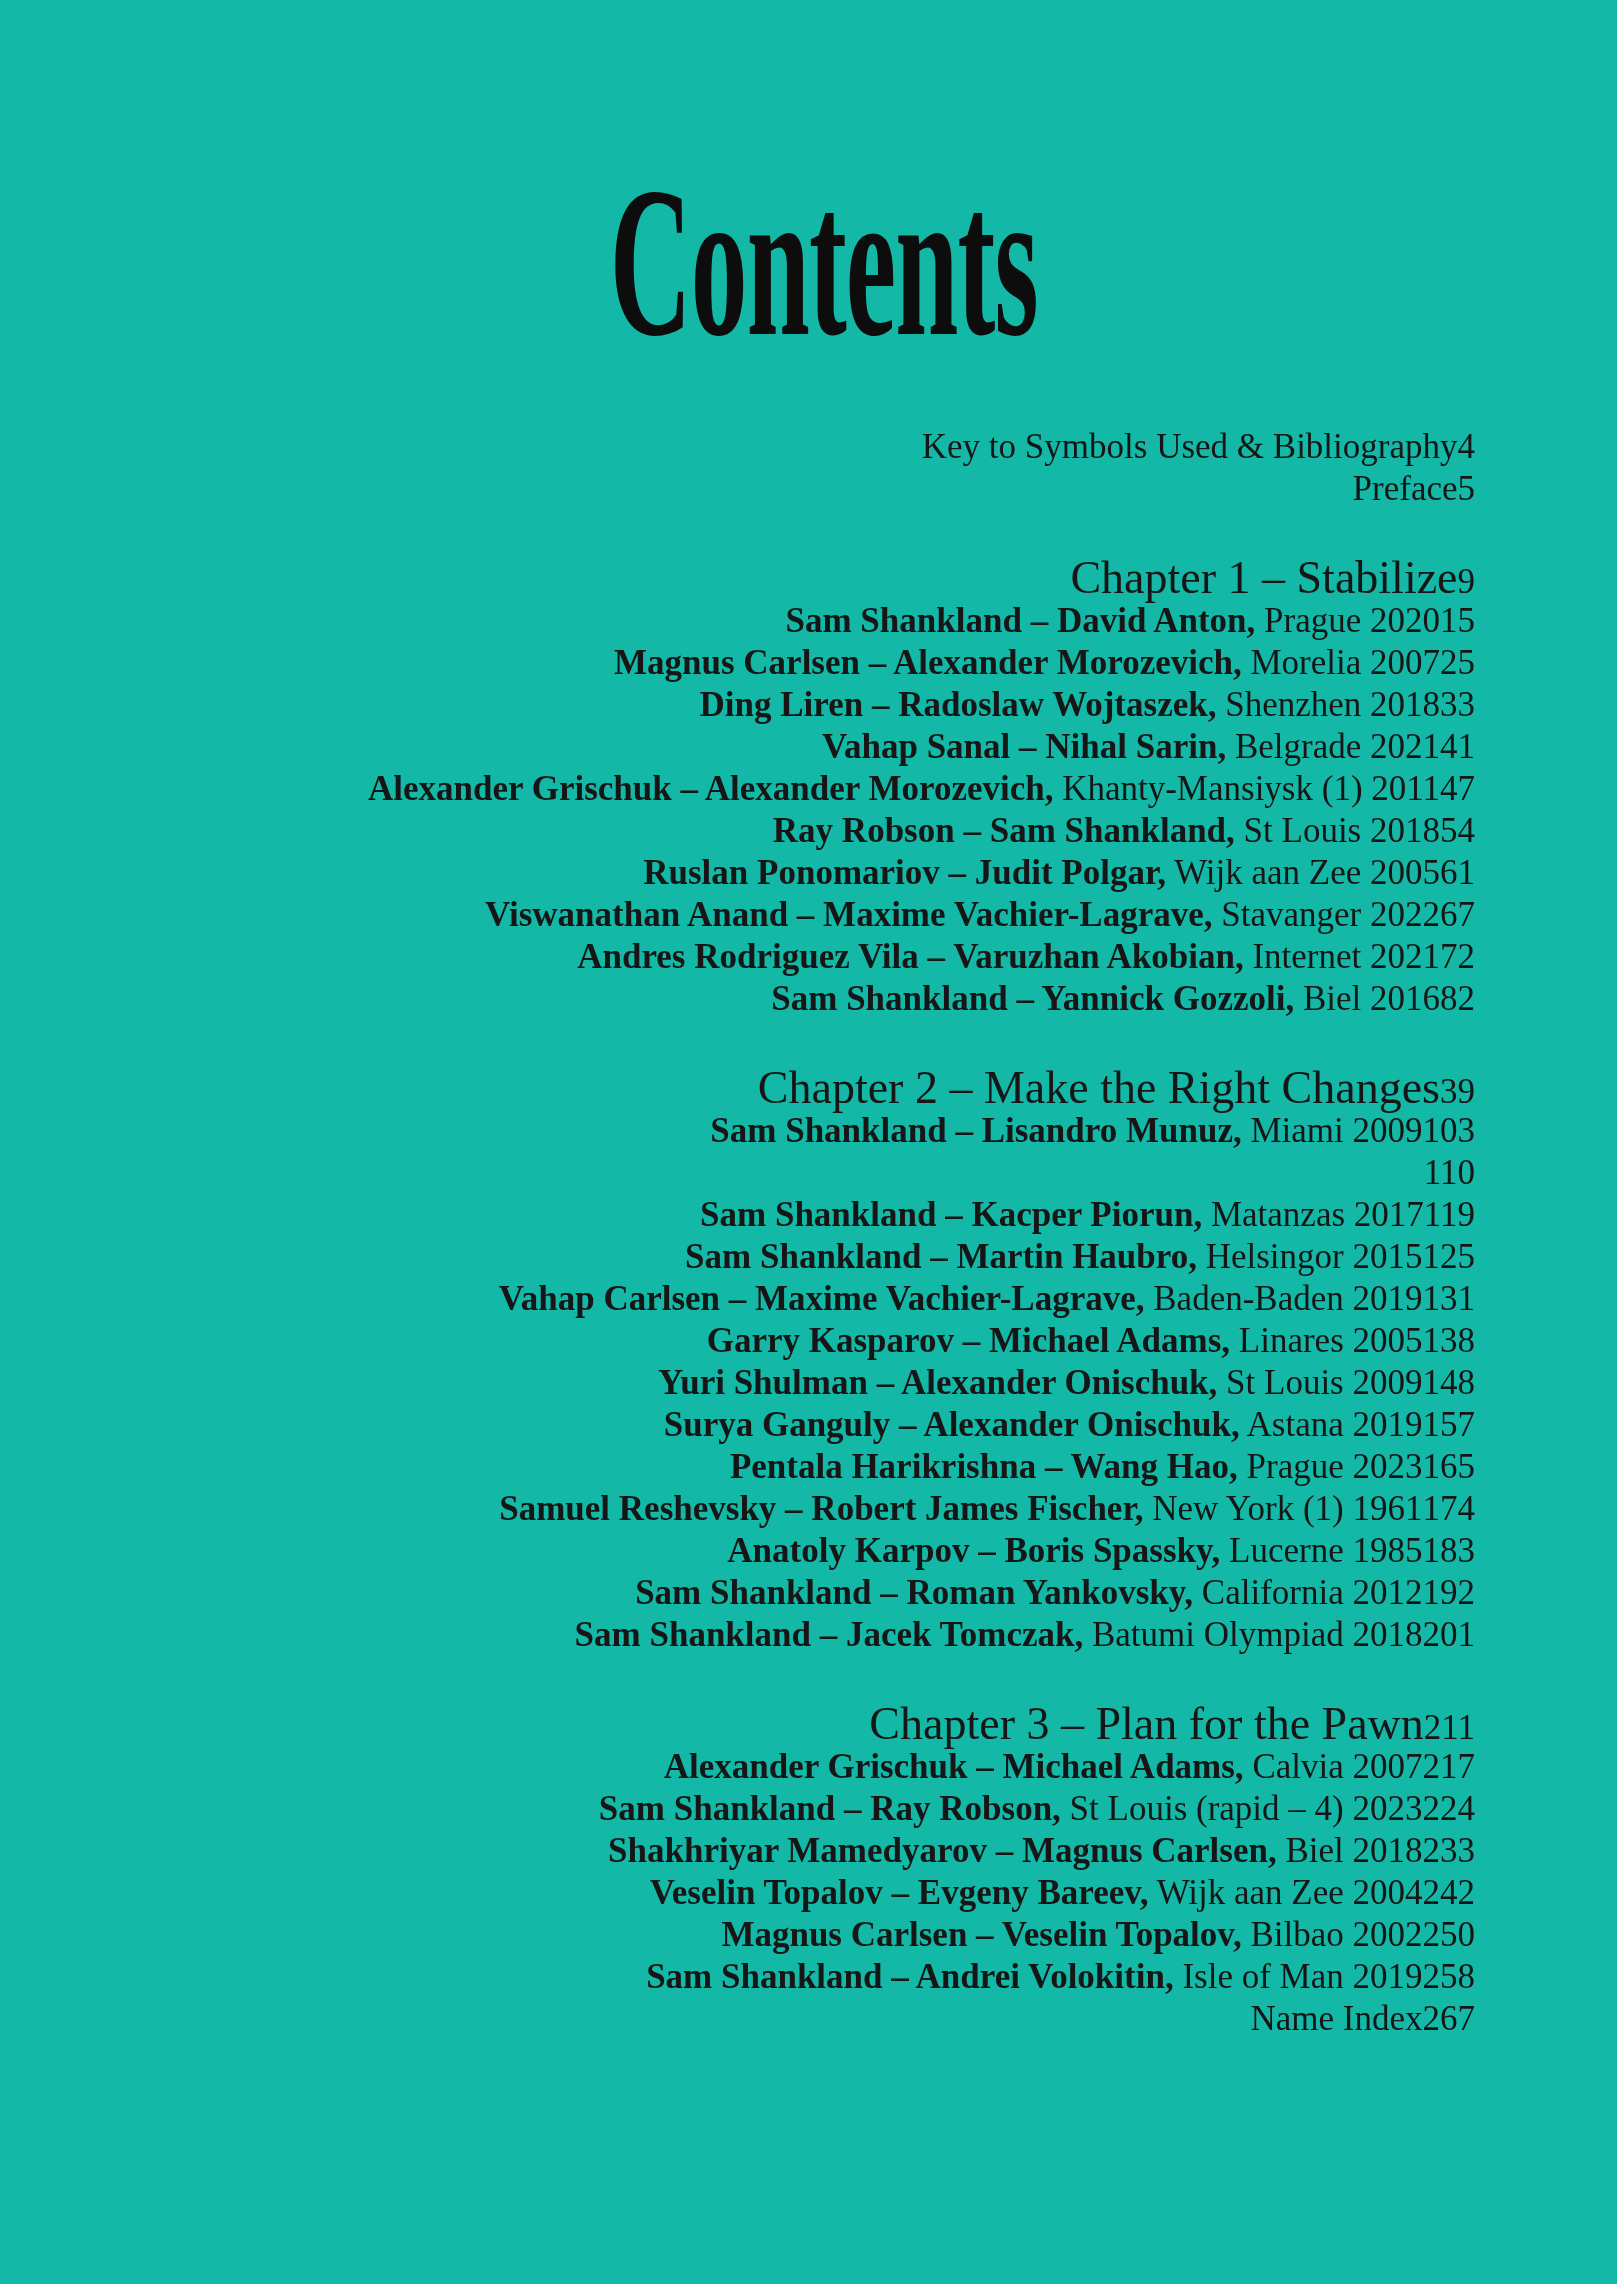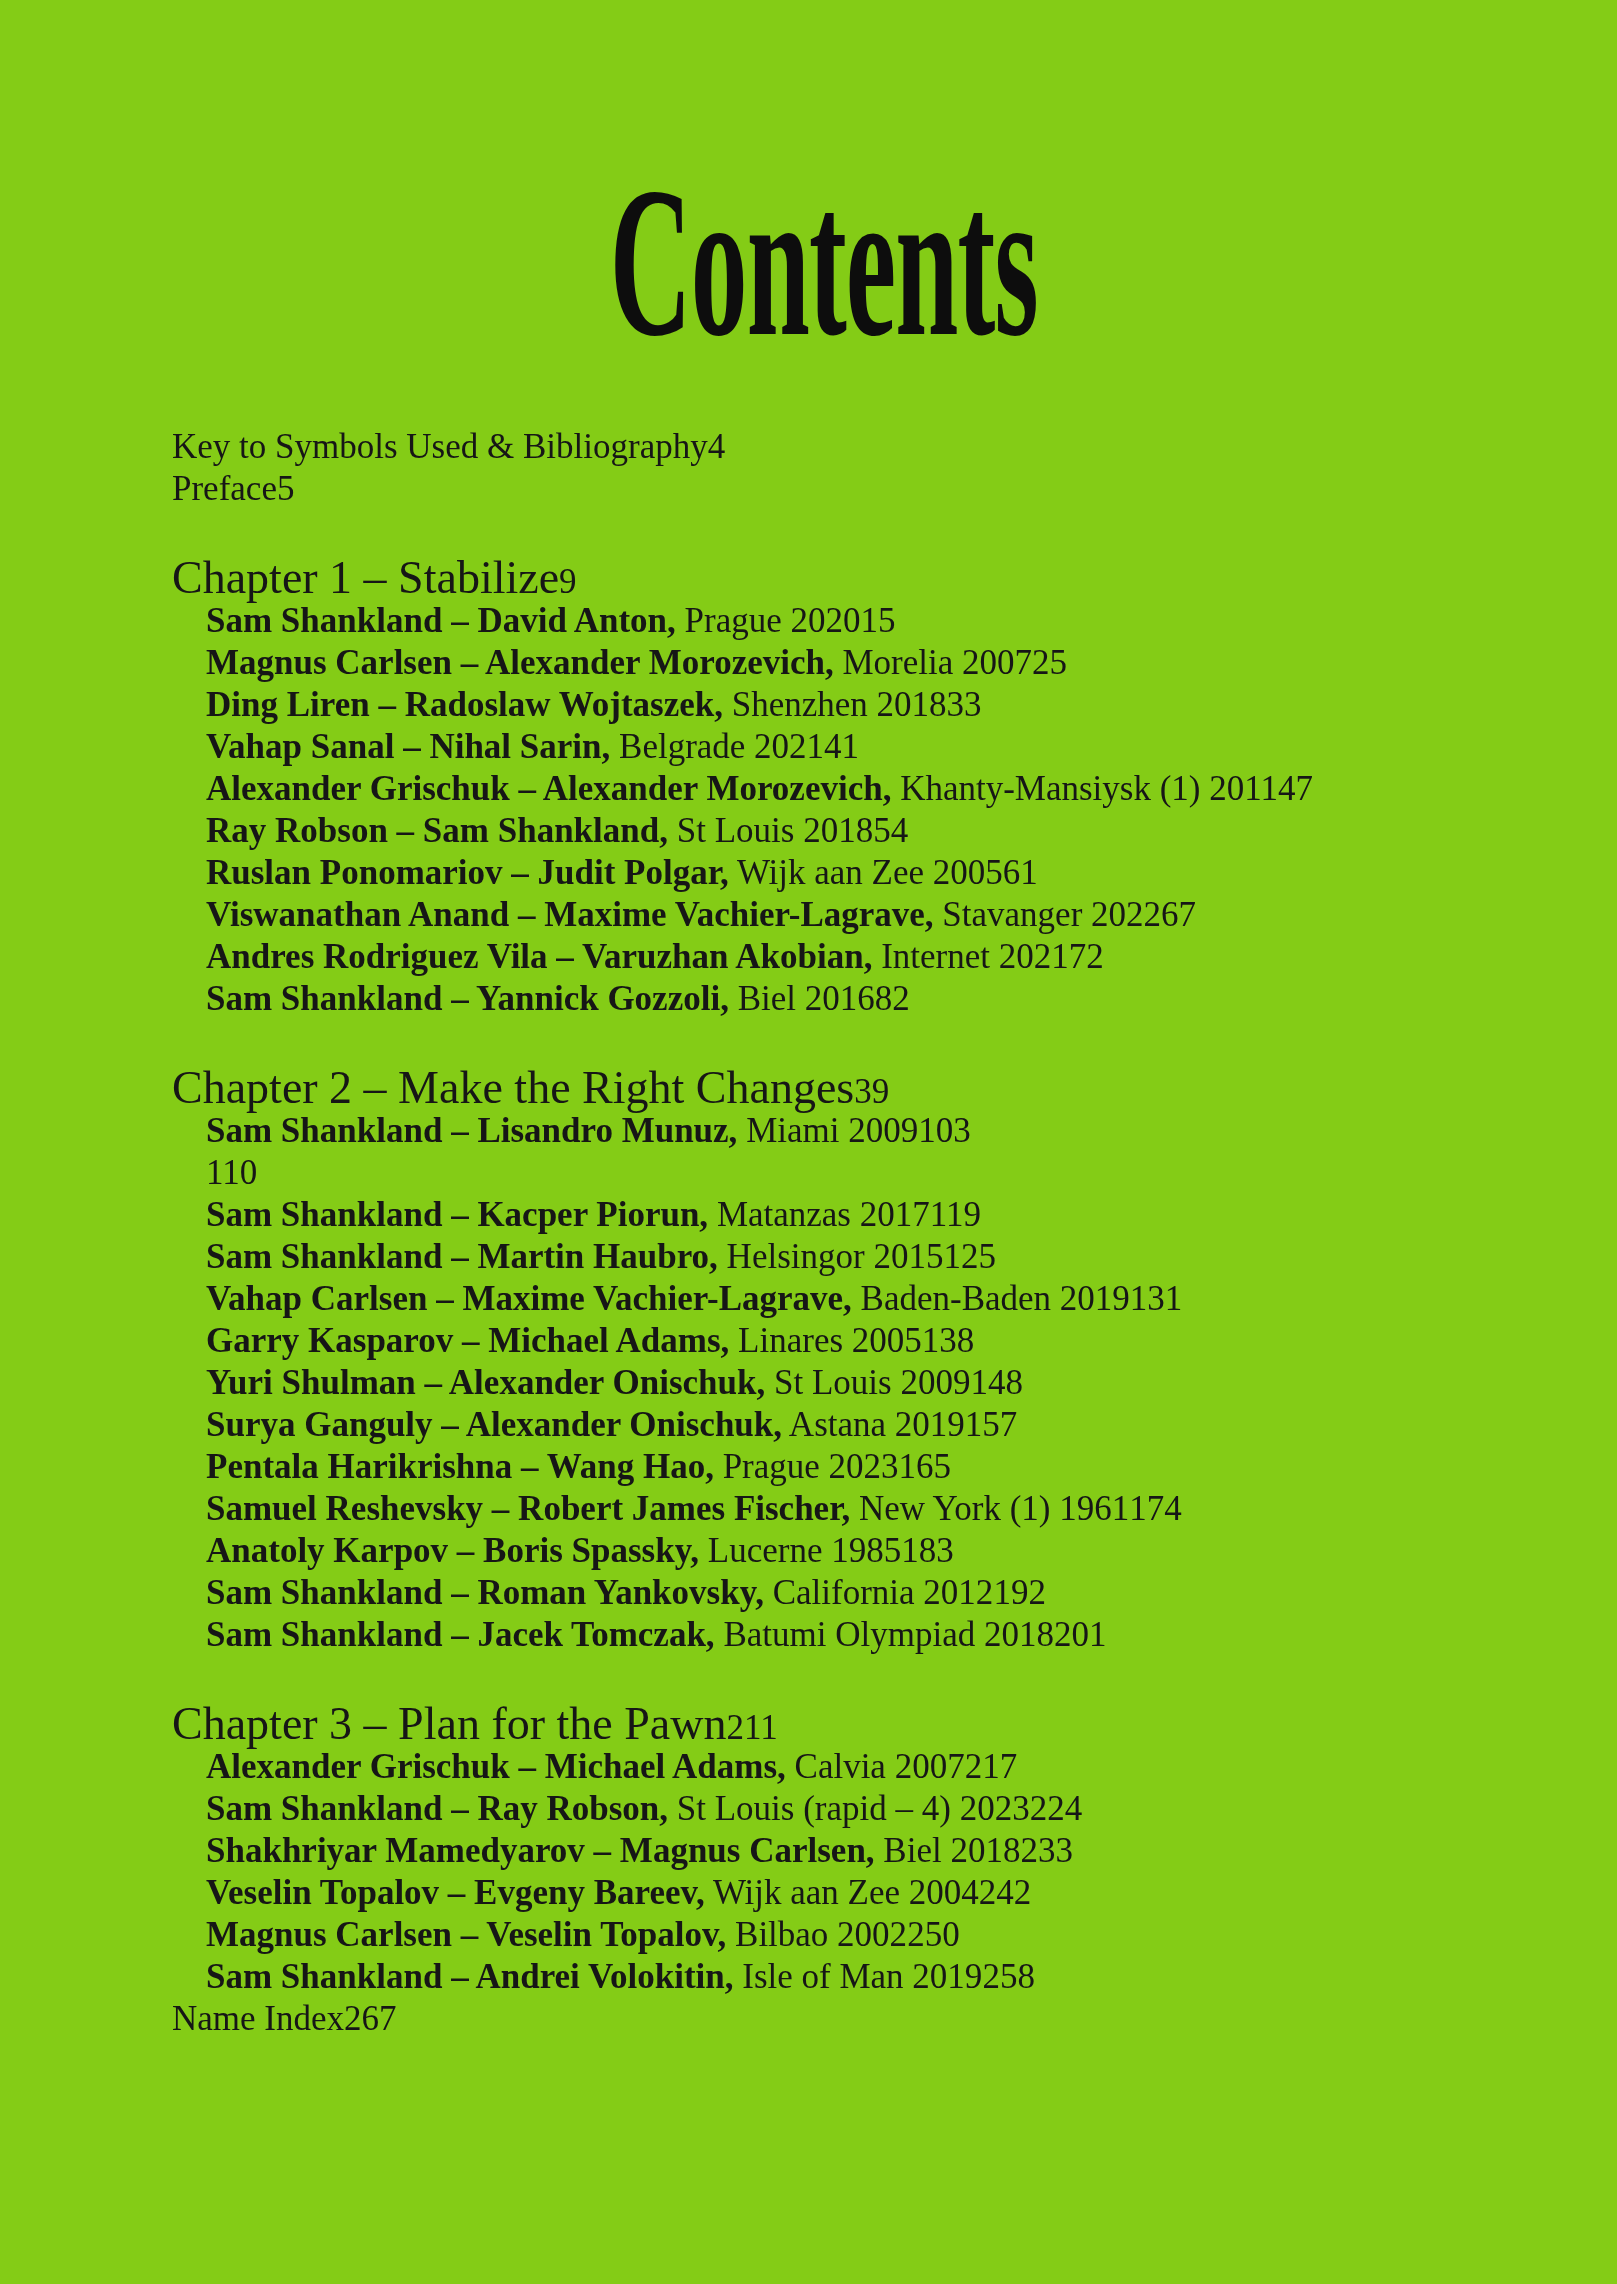--- a/index.html
+++ b/index.html
@@ -4,21 +4,21 @@
 <style>
   html, body {
     margin: 0;
     padding: 0;
     background: #ffffff;
   }
   .page {
     position: relative;
     width: 1618px;
     height: 2284px;
-    background: #84cc16;
+    background: #14b8a6;
     color: #161616;
     font-family: "Liberation Serif", "DejaVu Serif", serif;
     overflow: hidden;
   }
   .toc {
     width: 1303px;
     margin-left: 172px;
   }
   .title-wrap {
     margin-top: 184px;
@@ -34,21 +34,21 @@
     letter-spacing: -1.6px;
     transform: scaleX(0.53);
     transform-origin: 50% 50%;
     color: #0d0d0d;
   }
   .front-block {
     margin-top: 87px;
   }
   .row {
     display: flex;
-    justify-content: flex-start;
+    justify-content: flex-end;
     align-items: baseline;
     height: 42px;
     line-height: 42px;
     font-size: 35px;
   }
   .row .entry-text {
     white-space: nowrap;
   }
   .entry {
     padding-left: 34px;

